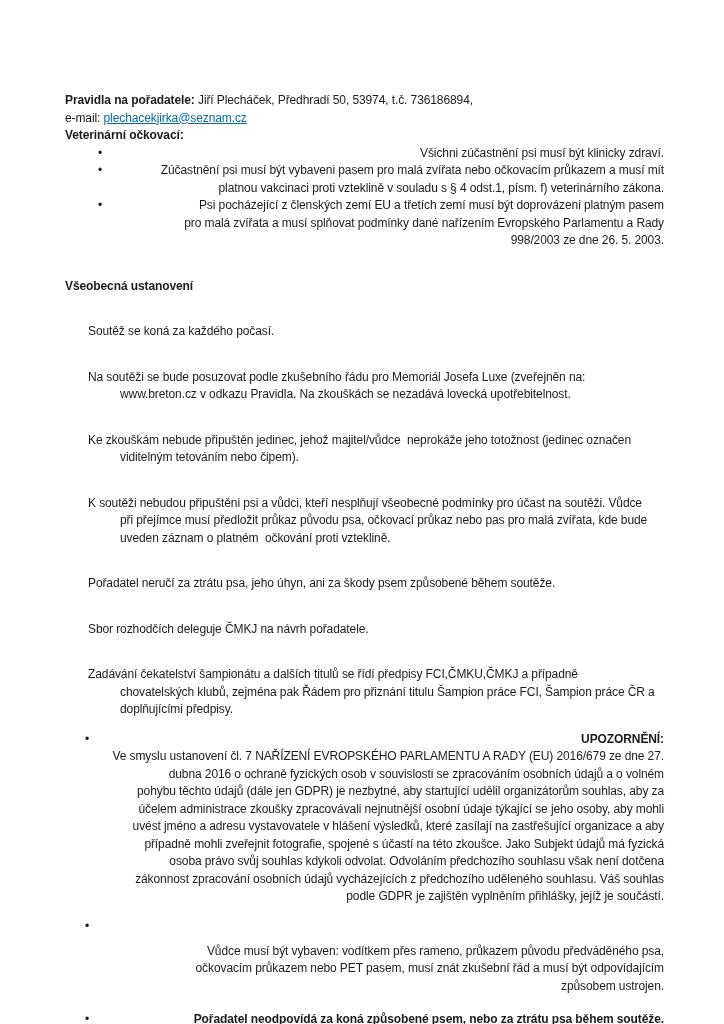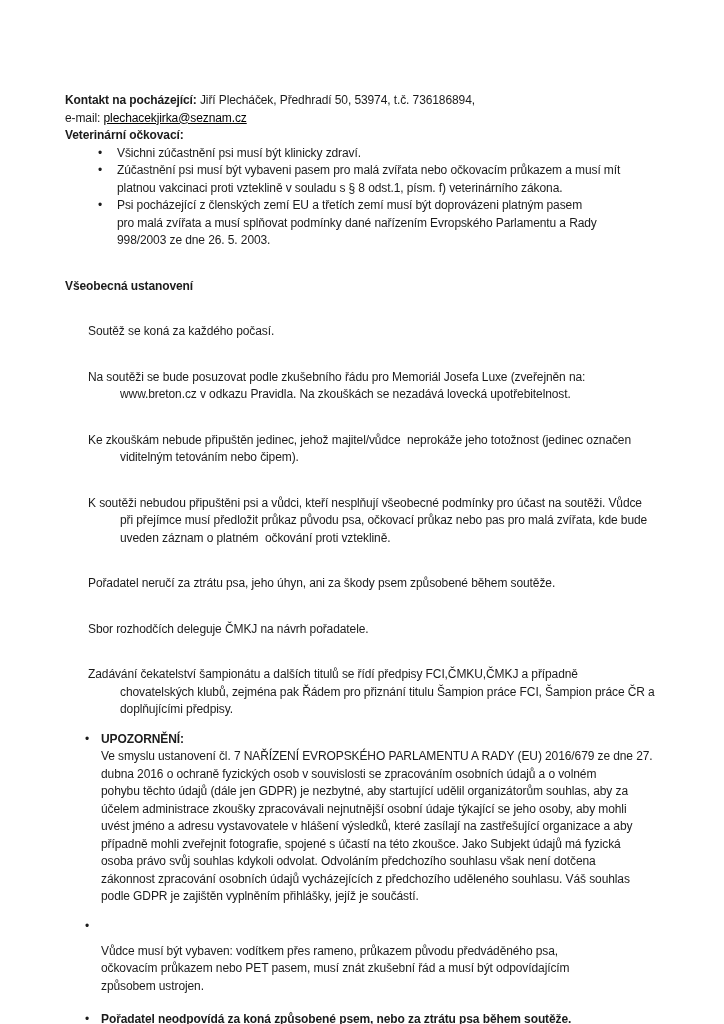--- a/index.html
+++ b/index.html
@@ -35,54 +35,54 @@
 
   
   .li1 { display: flex; margin-left: 33px; }
   .li1 .dot { flex: 0 0 19px; width: 19px; }
 
   
   .li2 { display: flex; margin-left: 20px; }
   .li2 .dot { flex: 0 0 16px; width: 16px; }
 
   .dot { color: #1b1b1b; }
-  .t { flex: 1 1 auto; min-width: 0; }
+  .t { flex: 1 1 auto; min-width: 0; text-align: right; }
 
   a.link {
-    color: #000000;
+    color: #0369a1;
     text-decoration: underline;
     cursor: pointer;
   }
 
   .mt-sec1 { margin-top: 28px; }
   .mt-sec2 { margin-top: 12px; }
   .mt-b1  { margin-top: 16px; }
   .mt-b2  { margin-top: 22px; }
   .body-gap { margin-top: 25px; }
 </style>
 </head>
 <body>
 
 <div class="page">
 
-  <p class="line"><span class="b">Kontakt na pocházející:</span><span> Jiří Plecháček, Předhradí 50, 53974, t.č. 736186894,</span></p>
+  <p class="line"><span class="b">Pravidla na pořadatele:</span><span> Jiří Plecháček, Předhradí 50, 53974, t.č. 736186894,</span></p>
 
   <p class="line"><span>e-mail: </span><a class="link">plechacekjirka@seznam.cz</a></p>
 
   <p class="line b">Veterinární očkovací:</p>
 
   <div>
     <div class="li1">
       <span class="dot">•</span>
       <div class="t pre">Všichni zúčastnění psi musí být klinicky zdraví.</div>
     </div>
     <div class="li1">
       <span class="dot">•</span>
       <div class="t pre">Zúčastnění psi musí být vybaveni pasem pro malá zvířata nebo očkovacím průkazem a musí mít
-platnou vakcinaci proti vzteklině v souladu s § 8 odst.1, písm. f) veterinárního zákona.</div>
+platnou vakcinaci proti vzteklině v souladu s § 4 odst.1, písm. f) veterinárního zákona.</div>
     </div>
     <div class="li1">
       <span class="dot">•</span>
       <div class="t pre">Psi pocházející z členských zemí EU a třetích zemí musí být doprovázeni platným pasem
 pro malá zvířata a musí splňovat podmínky dané nařízením Evropského Parlamentu a Rady
 998/2003 ze dne 26. 5. 2003.</div>
     </div>
   </div>
 
   <p class="line b mt-sec1">Všeobecná ustanovení</p>

